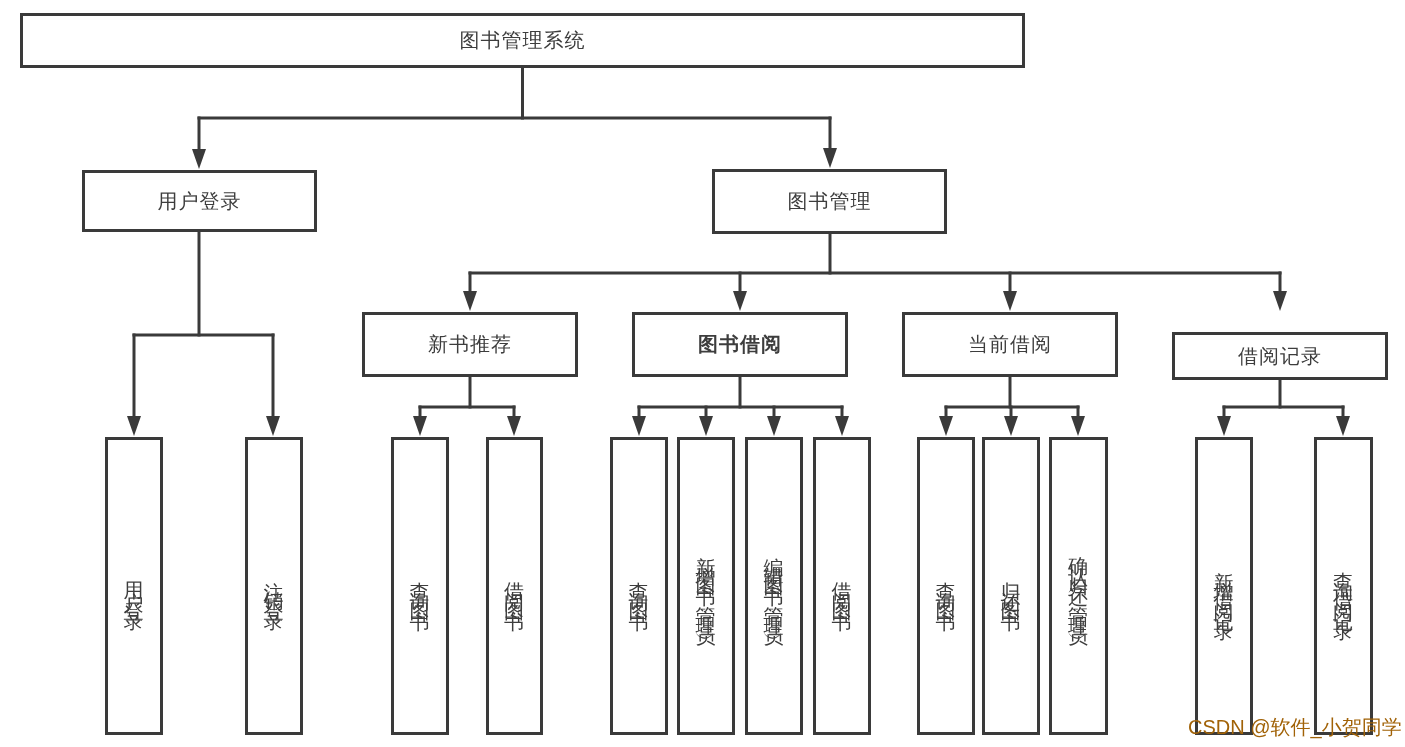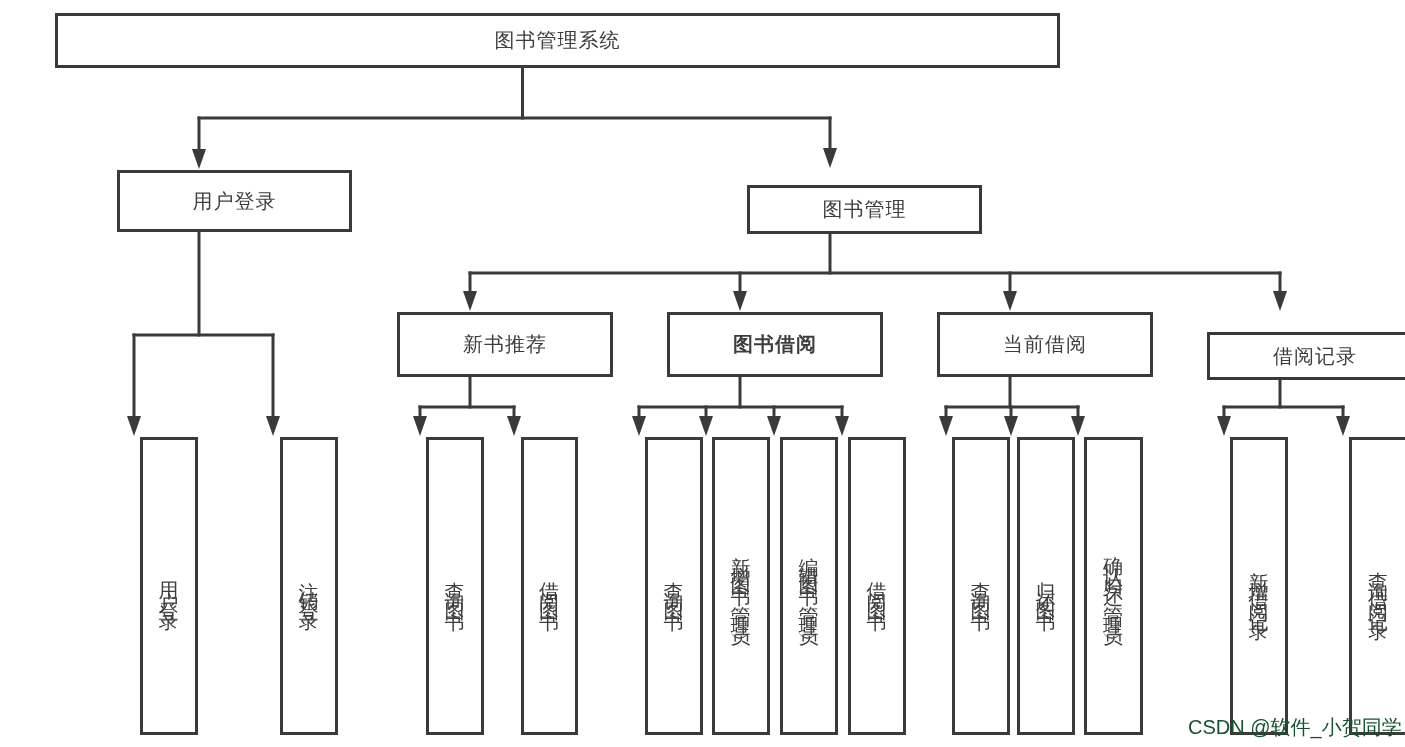--- a/index.html
+++ b/index.html
@@ -14,21 +14,20 @@
   .box {
     position: absolute;
     box-sizing: border-box;
     border: 3px solid #3a3a3a;
     background: #ffffff;
     display: flex;
     align-items: center;
     justify-content: center;
     color: #3d3d3d;
     z-index: 2;
-    margin-left: 35px;
   }
   .h-label { font-size: 20px; letter-spacing: 1px; white-space: nowrap; }
   .v-label {
     writing-mode: vertical-rl;
     text-orientation: mixed;
     font-size: 20px;
     line-height: 1;
     letter-spacing: 10px;
     white-space: nowrap;
   }
@@ -36,29 +35,29 @@
     position: absolute;
     left: 0; top: 0;
     width: 1405px; height: 747px;
     z-index: 1;
   }
   .watermark {
     position: absolute;
     left: 1188px;
     top: 714px;
     font-size: 20px;
-    color: #14532d;
+    color: #a16207;
     white-space: nowrap;
     z-index: 5;
   }
 
   
   .n-root  { left: 20px;   top: 13px;  width: 1005px; height: 55px; }
   .n-user  { left: 82px;   top: 170px; width: 235px;  height: 62px; }
-  .n-book  { left: 712px;  top: 185px; width: 235px;  height: 49px; }
+  .n-book  { left: 712px;  top: 169px; width: 235px;  height: 65px; }
   .n-s0    { left: 362px;  top: 312px; width: 216px;  height: 65px; }
   .n-s1    { left: 632px;  top: 312px; width: 216px;  height: 65px; font-weight: bold; }
   .n-s2    { left: 902px;  top: 312px; width: 216px;  height: 65px; text-align: right; }
   .n-s3    { left: 1172px; top: 332px; width: 216px;  height: 48px; }
   .leaf    { top: 437px; height: 298px; width: 58px; }
   .l-u0 { left: 105px; }
   .l-u1 { left: 245px; }
   .l-a0 { left: 391px; }
   .l-a1 { left: 486px; width: 57px; }
   .l-b0 { left: 610px; }

